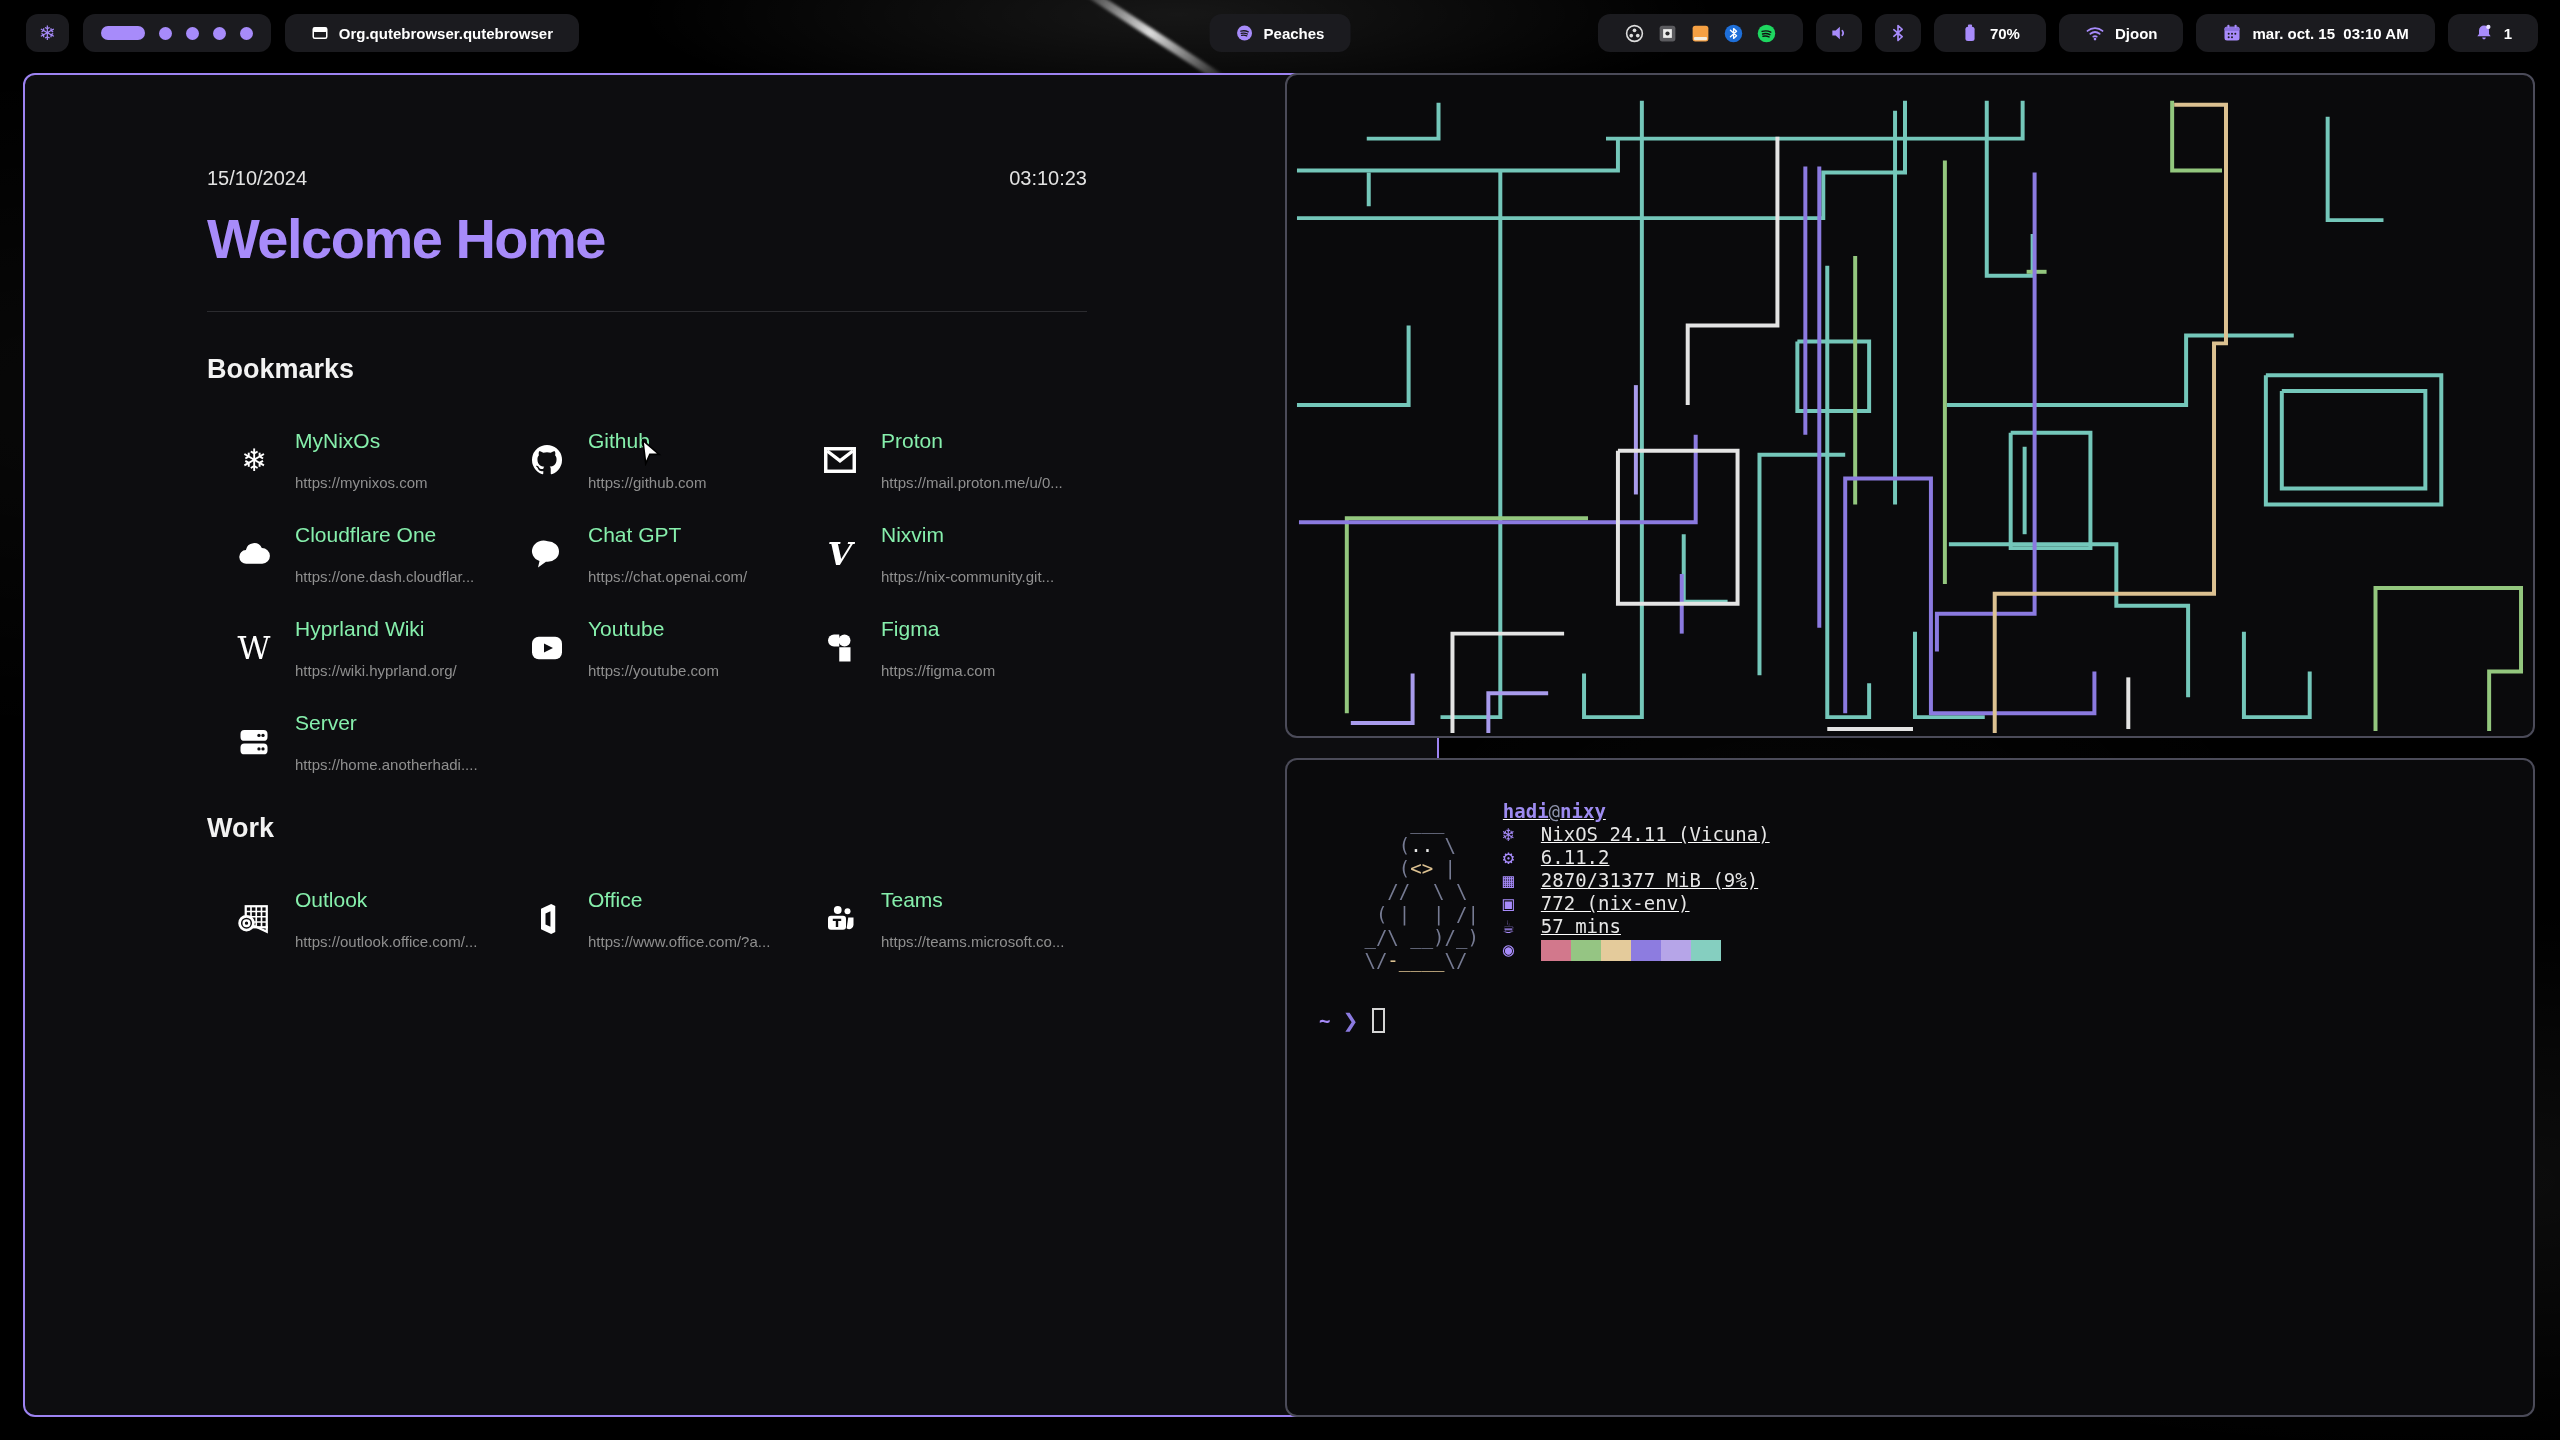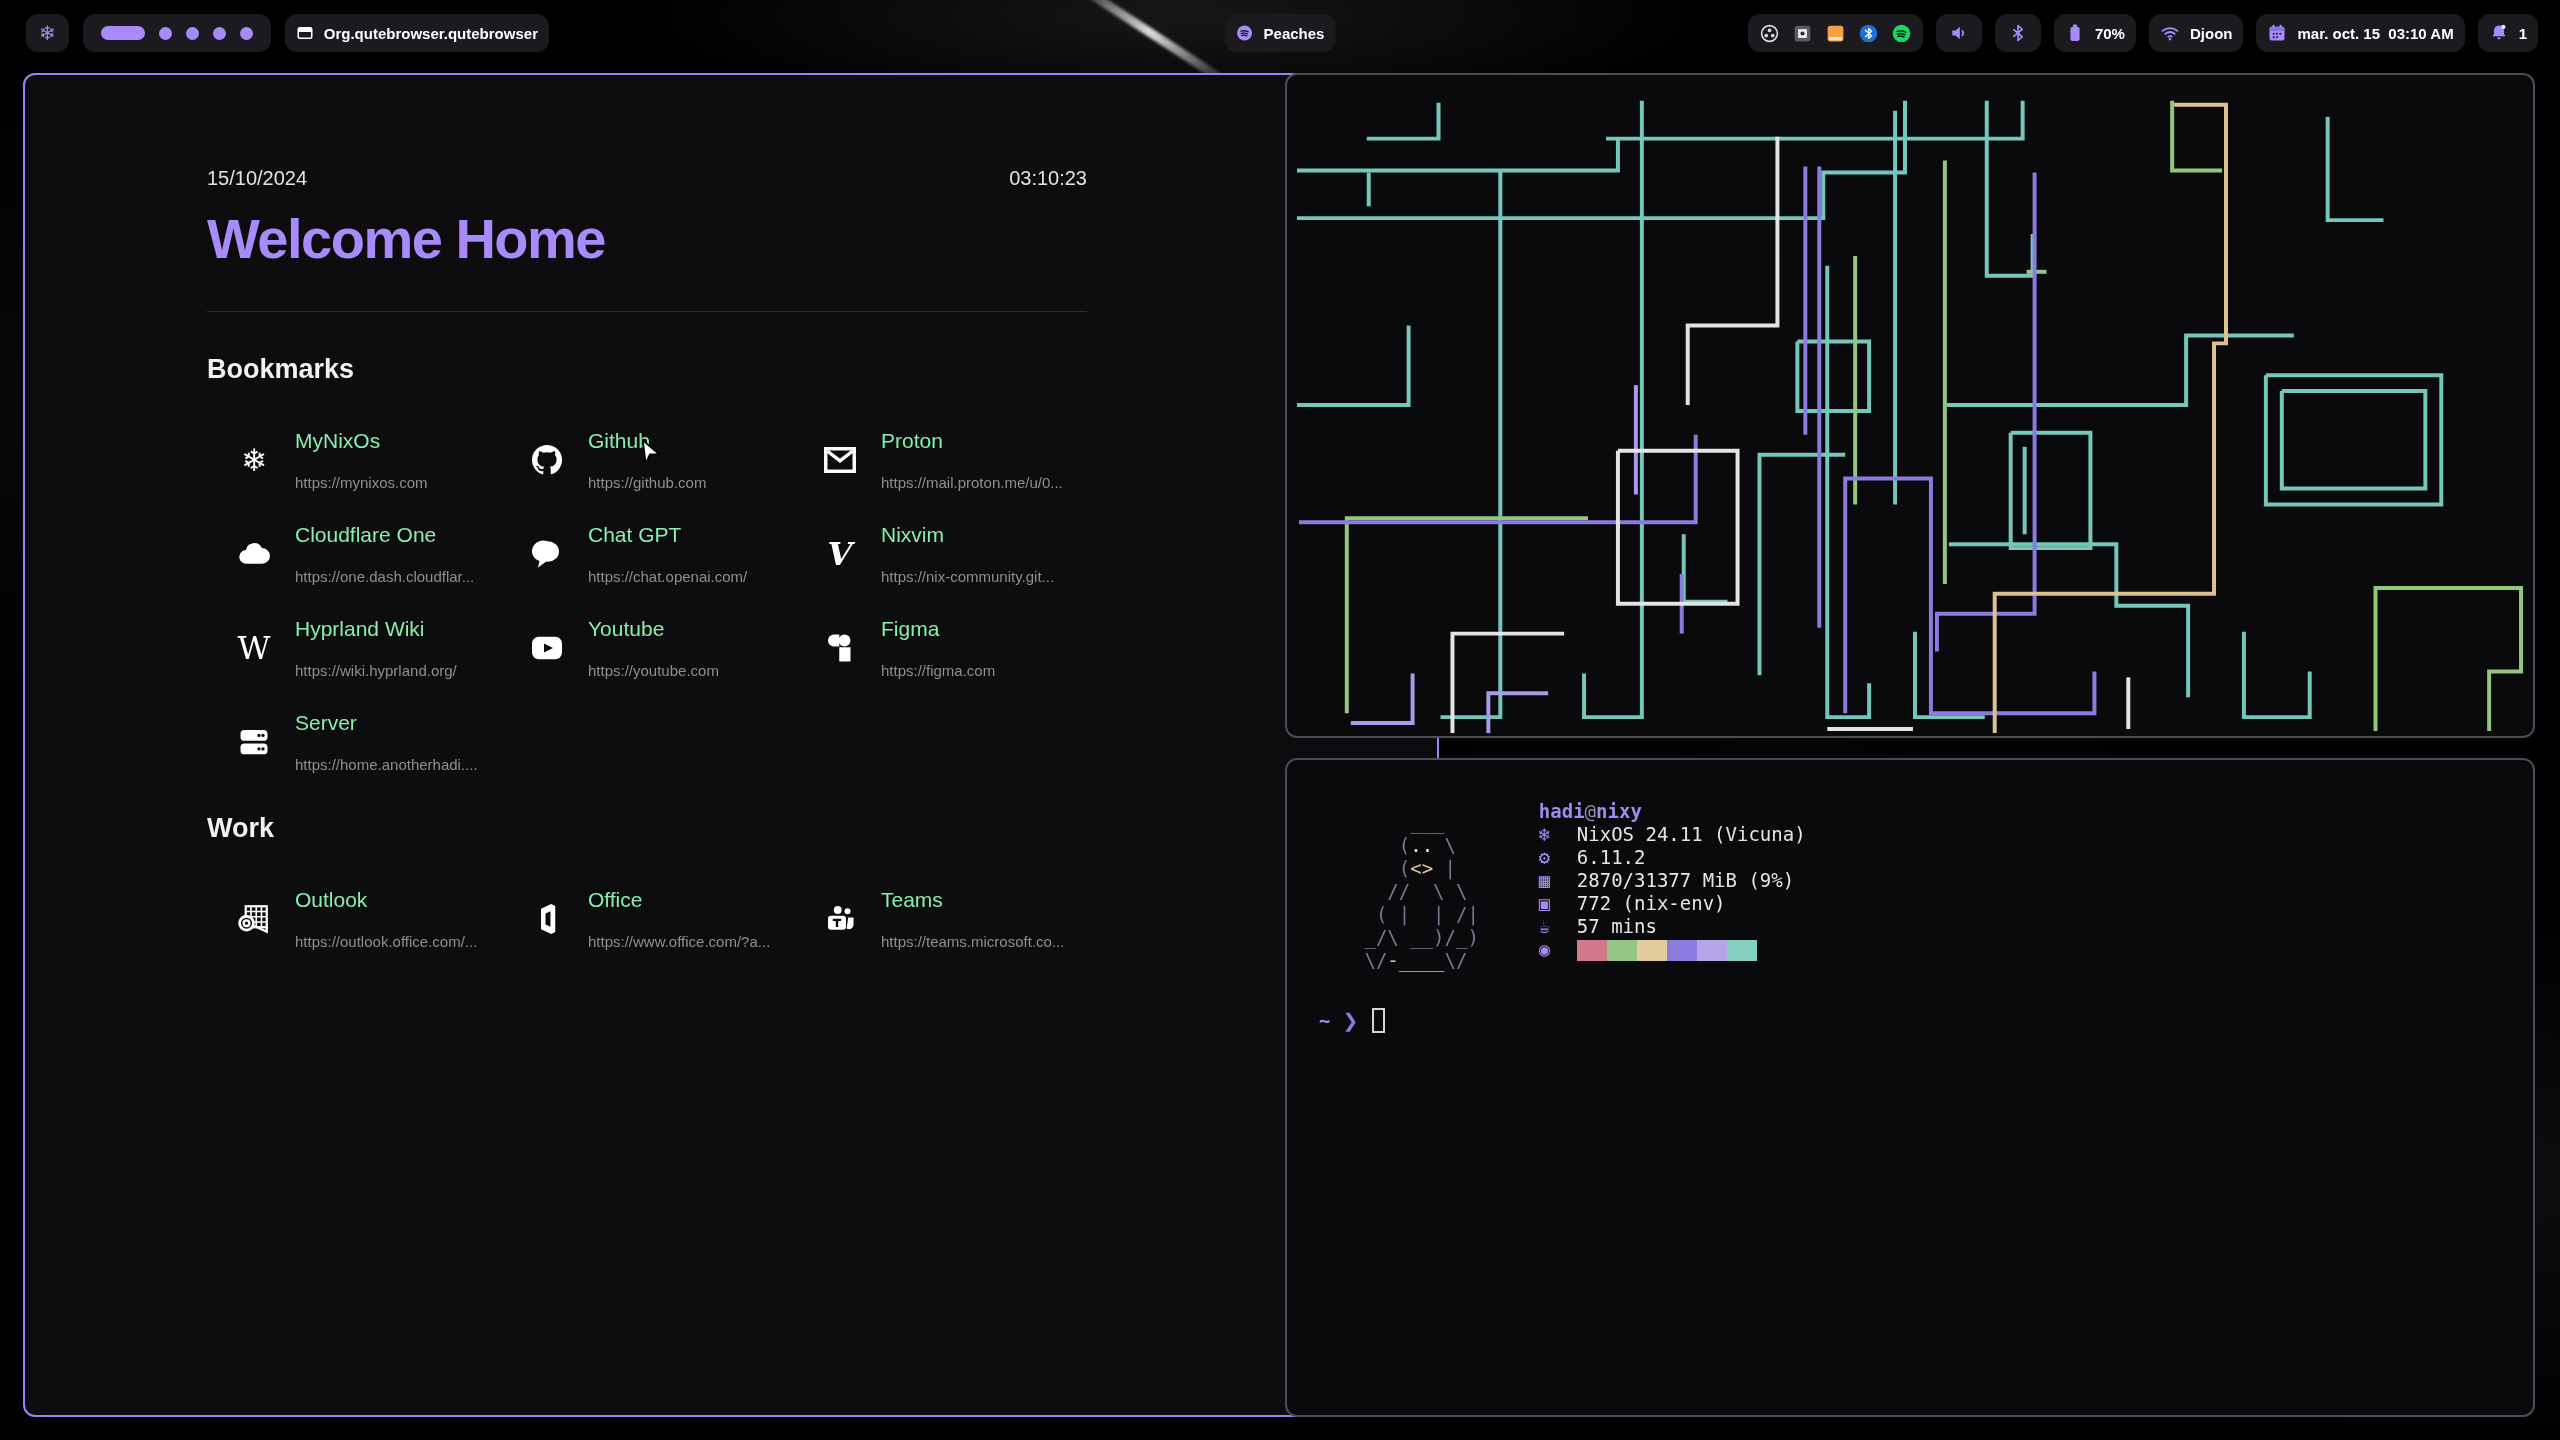--- a/index.html
+++ b/index.html
@@ -17,21 +17,21 @@
   .streak { position:absolute; pointer-events:none; }
   .streak1 { left:1055px; top:28px; width:190px; height:9px; transform:rotate(33deg);
     background:linear-gradient(90deg, transparent, rgba(255,255,255,.85), transparent); filter:blur(1.5px); }
   .streak2 { left:620px; top:270px; width:500px; height:4px; transform:rotate(25deg);
     background:linear-gradient(90deg, transparent, rgba(255,255,255,.10), transparent); filter:blur(2px); }
 
   
   .topbar { position:absolute; left:0; top:0; width:2560px; height:62px; }
   .pill {
     background:#1b1b1f; border-radius:12px; height:38px;
-    display:inline-flex; align-items:center; gap:10px; padding:0 11px;
+    display:inline-flex; align-items:center; gap:10px; padding:0 26px;
     font-weight:700; font-size:15px; color:#fff; vertical-align:middle;
   }
   .bar-left  { position:absolute; left:26px; top:14px; display:flex; gap:14px; }
   .bar-center{ position:absolute; left:50%; top:14px; transform:translateX(-50%); }
   .bar-right { position:absolute; right:22px; top:14px; display:flex; gap:13px; }
   .nix-glyph { color:#a78bfa; font-size:20px; font-family:"DejaVu Sans", sans-serif; line-height:1; }
   .ws { gap:14px; padding:0 18px; }
   .ws-active { width:44px; height:14px; border-radius:7px; background:#a78bfa; }
   .ws-dot { width:13px; height:13px; border-radius:50%; background:#a78bfa; }
   .icon16 { width:18px; height:18px; display:block; }
@@ -62,21 +62,21 @@
   .bm-url  { font-size:15px; color:#8f8f8f; margin-top:22px; line-height:1.1; }
 
   
   .pipes-svg { width:100%; height:100%; display:block; border-radius:10px; }
 
   
   .term { font-family:"DejaVu Sans Mono", monospace; font-size:19px; line-height:23px; padding:40px 24px 0 16px; }
   .ff-row { display:flex; }
   .ff-art { color:#767b93; white-space:pre; margin-top:11px; padding-left:50px; }
   .ff-art .y { color:#dcc191; } .ff-art .w { color:#e8e8e8; }
-  .ff-info { margin-left:60px; }
+  .ff-info { margin-left:24px;text-decoration:underline; }
   .ff-title { font-weight:700; color:#9d8bf0; }
   .ff-title .sep { color:#8f94ad; font-weight:400; }
   .ff-line { color:#e6e6e6; white-space:pre; }
   .ff-ic { color:#a78bfa; display:inline-block; width:38px; font-family:"DejaVu Sans Mono","DejaVu Sans", monospace; }
   .ff-palette { display:inline-flex; vertical-align:middle; }
   .ff-sw { width:30px; height:21px; display:inline-block; }
   .prompt { margin-top:36px; padding-left:16px; font-family:"DejaVu Sans Mono", monospace; font-size:19px; display:flex; align-items:center; }
   .prompt .tilde { color:#a78bfa; font-weight:700; }
   .prompt .chev { color:#8b7ae0; font-weight:700; margin-left:12px; font-family:"DejaVu Sans","DejaVu Sans Mono",sans-serif; }
   .cursor-block { width:13px; height:25px; border:2px solid #d5d5d5; margin-left:14px; }

